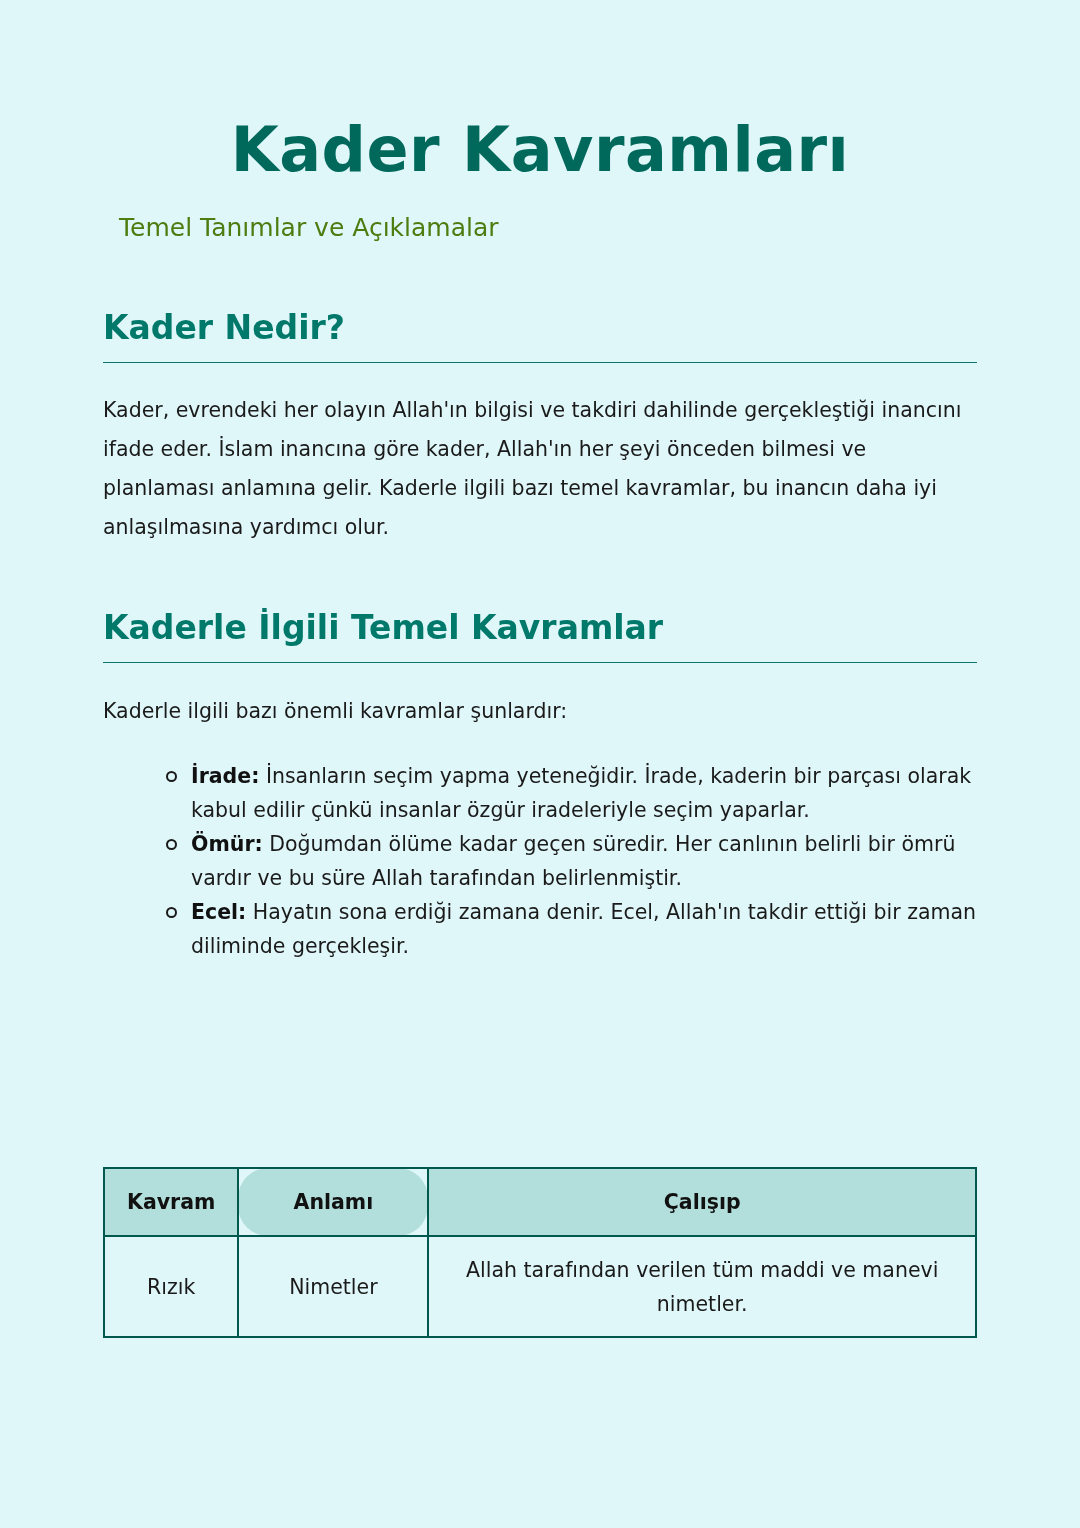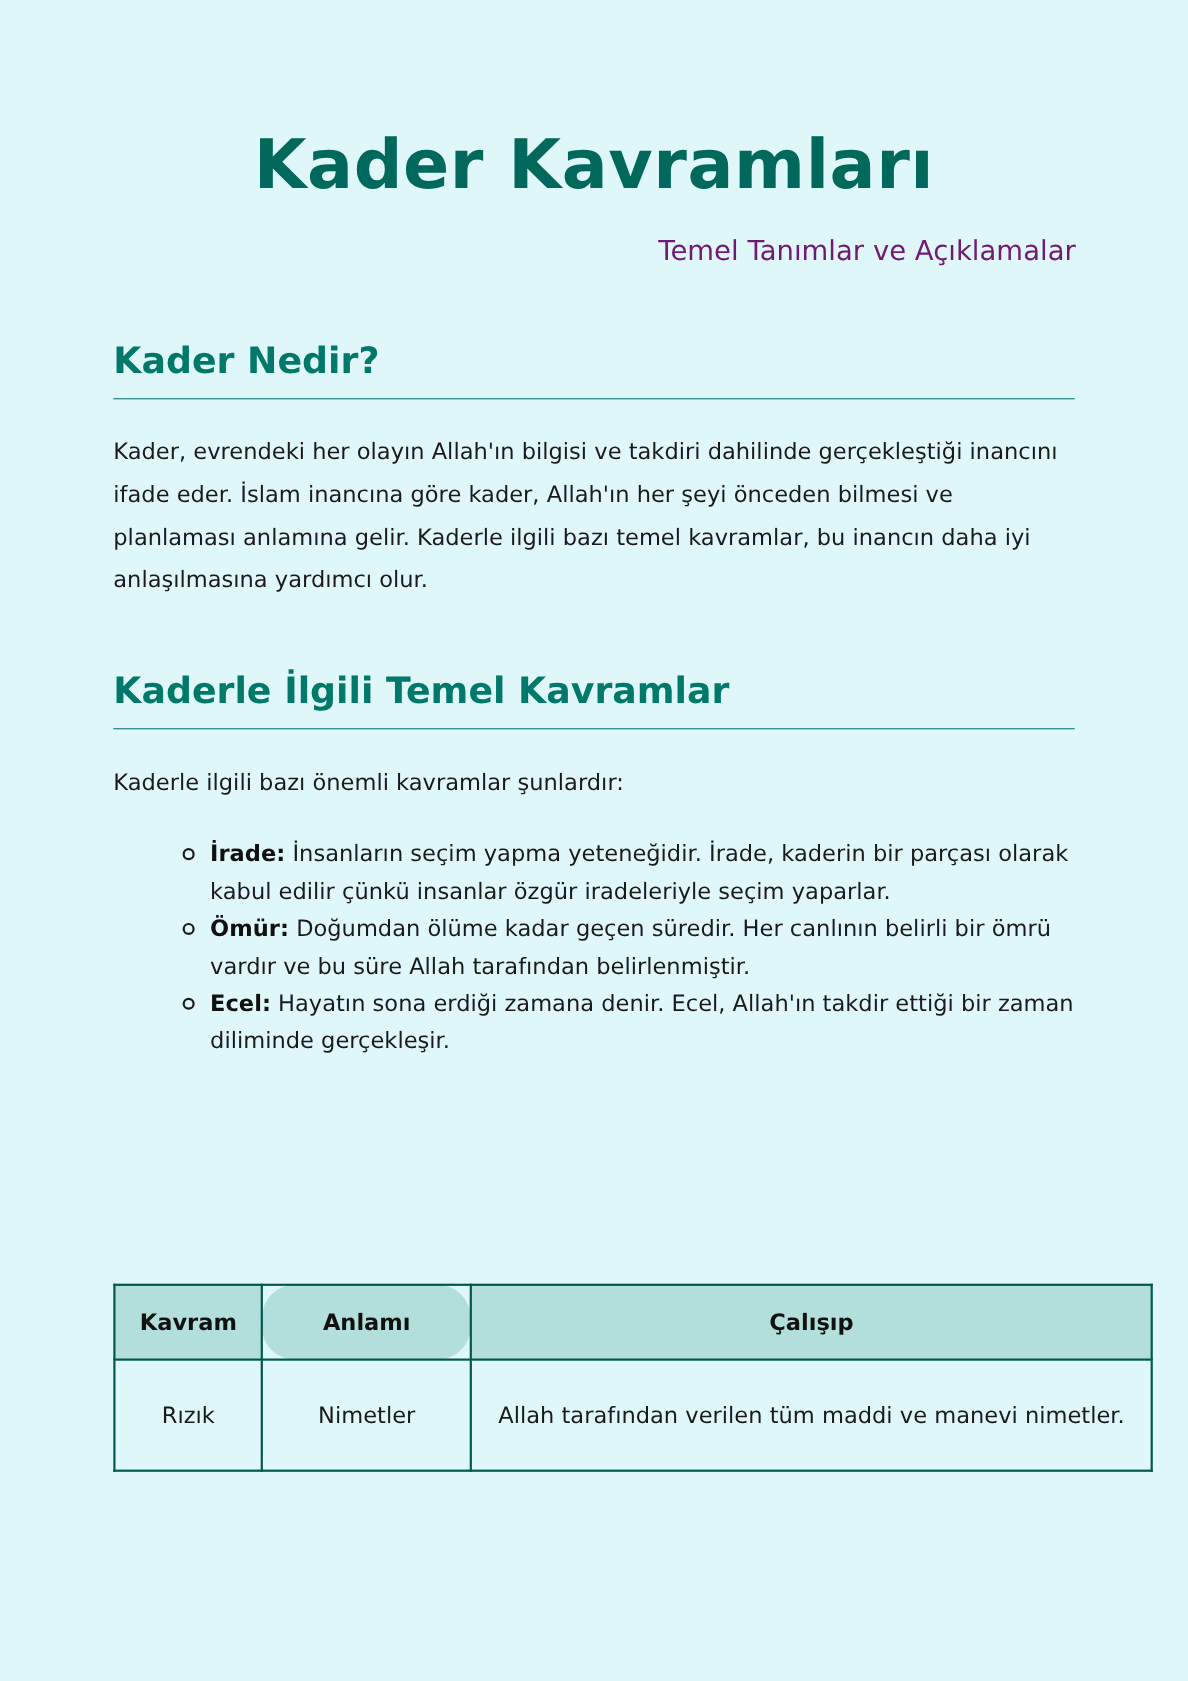--- a/index.html
+++ b/index.html
@@ -29,26 +29,26 @@
     text-align: center;
     font-size: 62px;
     font-weight: bold;
     color: #00695c;
     letter-spacing: 0.5px;
     margin: 0;
     line-height: 76px;
   }
   .doc-subtitle {
     position: absolute;
-    left: 1px;
+    left: 16px;
     width: 874px;
     top: 210px;
-    text-align: right;
+    text-align: left;
     font-size: 25px;
-    color: #701a75;
+    color: #4d7c0f;
     margin: 0;
     line-height: 36px;
   }
   .section-heading {
     position: absolute;
     left: 0;
     width: 874px;
     margin: 0;
     font-size: 33px;
     font-weight: bold;
@@ -92,21 +92,21 @@
     width: 7px;
     height: 7px;
     border: 2px solid #1a1a1a;
     border-radius: 50%;
   }
   .term { font-weight: bold; color: #111; }
   .concept-table {
     position: absolute;
     left: 0;
     top: 1167px;
-    width: 945px;
+    width: 874px;
     border-collapse: collapse;
     font-size: 20.5px;
     color: #1a1a1a;
   }
   .concept-table th, .concept-table td {
     border: 2px solid #00584f;
     text-align: center;
     vertical-align: middle;
     padding: 0 22px;
     line-height: 34px;

